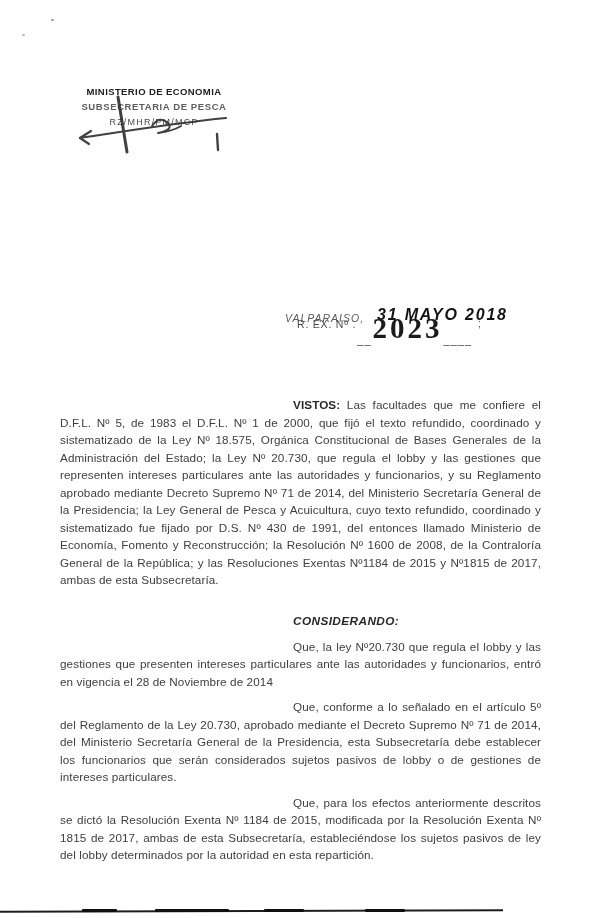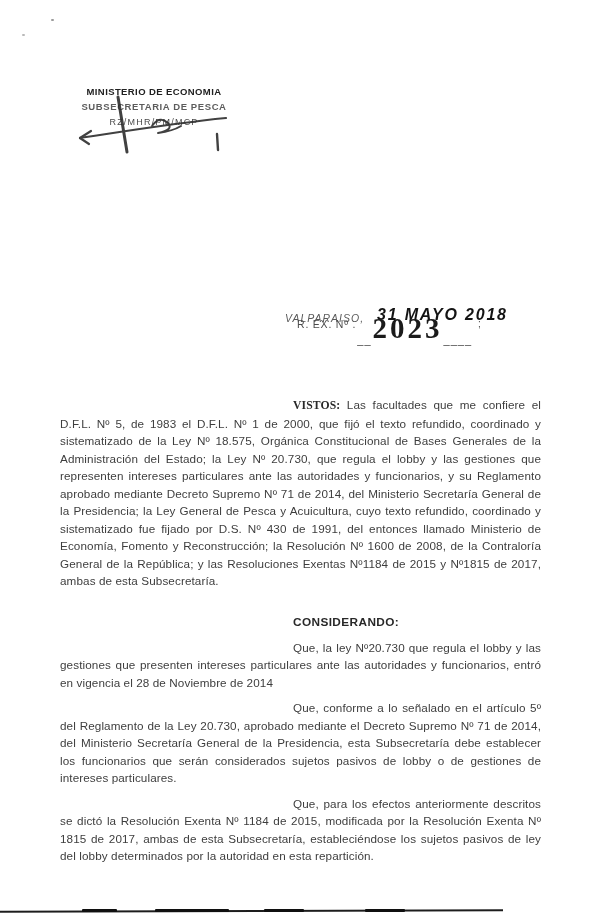--- a/index.html
+++ b/index.html
@@ -35,23 +35,23 @@
   .rex-number{font-family:Liberation Serif, serif;font-size:29px;font-weight:bold;color:#1d1d1d;letter-spacing:3px;line-height:20px;}
   .rex-suffix{font-size:10px;color:#4c4c4c;margin-left:5px;}
 
   
   .main-col{position:absolute;left:60px;top:396px;width:481px;}
   .par{
     margin:0;font-size:11.7px;line-height:17.5px;letter-spacing:.1px;
     text-align:justify;color:#3e3e3e;
   }
   .par-indent{text-indent:233px;}
-  .b-label{font-weight:bold;color:#2b2b2b;font-family:Liberation Serif, serif;}
+  .b-label{font-weight:bold;color:#2b2b2b;}
   .cons-heading{
-    margin:25px 0 10px 233px;font-size:11.8px;font-weight:bold;color:#2a2a2a;letter-spacing:.4px;
+    margin:25px 0 10px 233px;font-size:11.8px;font-weight:bold;color:#2a2a2a;letter-spacing:.4px;font-style:italic;
   }
   .par + .par{margin-top:8px;}
 
   
   .speck{position:absolute;background:#9a9a9a;border-radius:1px;}
   .bottom-line{position:absolute;left:0;top:910px;width:503px;height:1.5px;background:#1f1f1f;transform:rotate(-.15deg);}
   .bl-seg{position:absolute;top:909px;height:3px;background:#121212;border-radius:1px;}
 </style>
 </head>
 <body>

